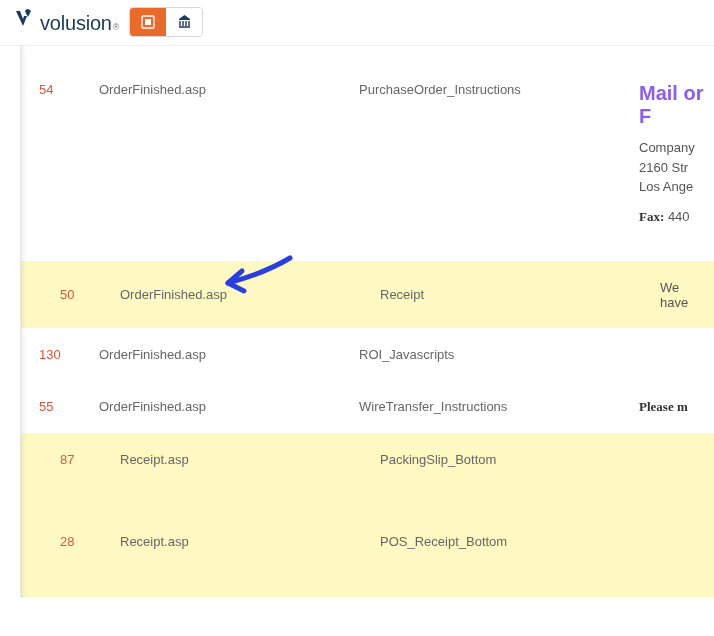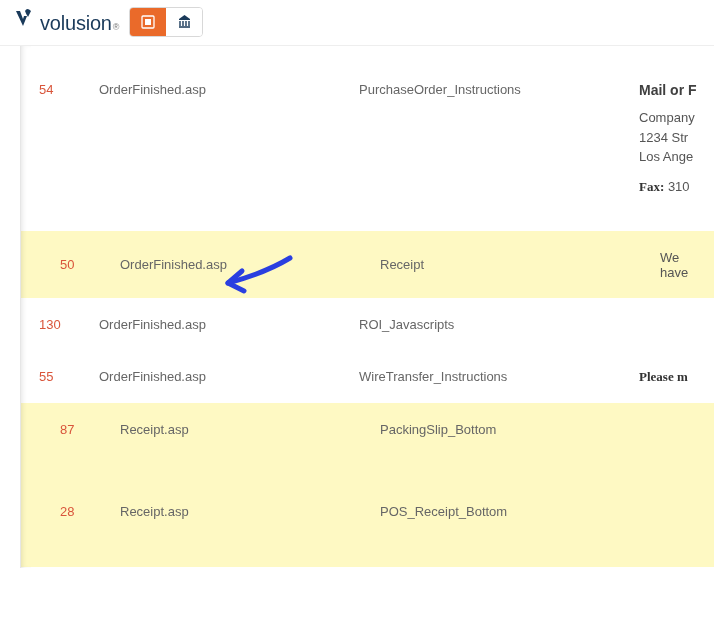--- a/index.html
+++ b/index.html
@@ -80,22 +80,22 @@
     }
     .col-id { width: 60px; text-align: left; padding-left: 18px; }
     .col-id span { color: #d9553b; cursor: pointer; }
     .col-page { width: 260px; padding-left: 18px; }
     .col-name { width: 280px; padding-left: 18px; }
     .col-extra { padding-left: 18px; color: #555; }
     .col-extra b { color: #333; font-weight: 700; font-family: Liberation Serif, serif; }
     .big-row td { padding-top: 36px; padding-bottom: 36px; vertical-align: top; }
     .mail-heading {
       font-weight: 700;
-      color: #404040;
-      font-size: 14px;
+      color: #8b5cf6;
+      font-size: 20px;
       margin-bottom: 10px;
       display: block;
     }
     .addr { line-height: 1.5; color: #555; }
     .table-shadow-left {
       position: absolute;
       left: 0; top: 0; bottom: 0; width: 10px;
       box-shadow: inset 4px 0 6px -4px rgba(0,0,0,0.15);
       pointer-events: none;
     }
@@ -149,24 +149,24 @@
     </colgroup>
     <tbody id="tbody">
         <tr class="big-row">
           <td class="col-id"><span>54</span></td>
           <td class="col-page">OrderFinished.asp</td>
           <td class="col-name">PurchaseOrder_Instructions</td>
           <td class="col-extra">
             <span class="mail-heading">Mail or F</span>
             <div class="addr">
               <div>Company</div>
-              <div>1234 Str</div>
+              <div>2160 Str</div>
               <div>Los Ange</div>
             </div>
-            <div style="margin-top: 12px;"><b>Fax:</b><span> 310</span></div>
+            <div style="margin-top: 12px;"><b>Fax:</b><span> 440</span></div>
           </td>
         </tr>
         <tr class="alt">
           <td class="col-id"><span>50</span></td>
           <td class="col-page">OrderFinished.asp</td>
           <td class="col-name">Receipt</td>
           <td class="col-extra">We have</td>
         </tr>
         <tr>
           <td class="col-id"><span>130</span></td>

